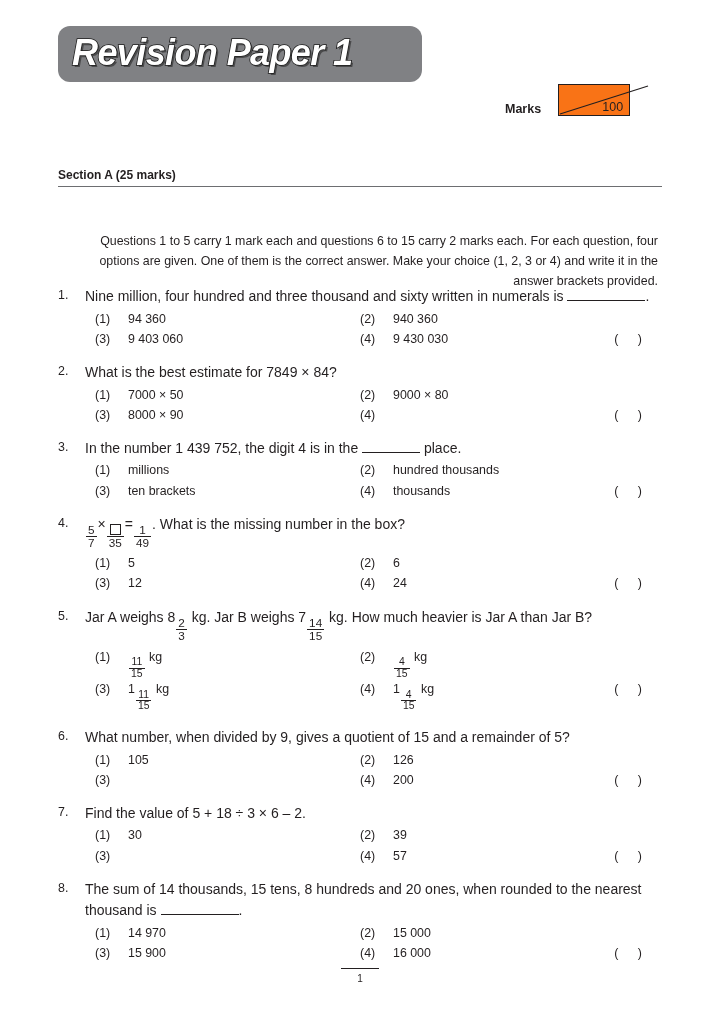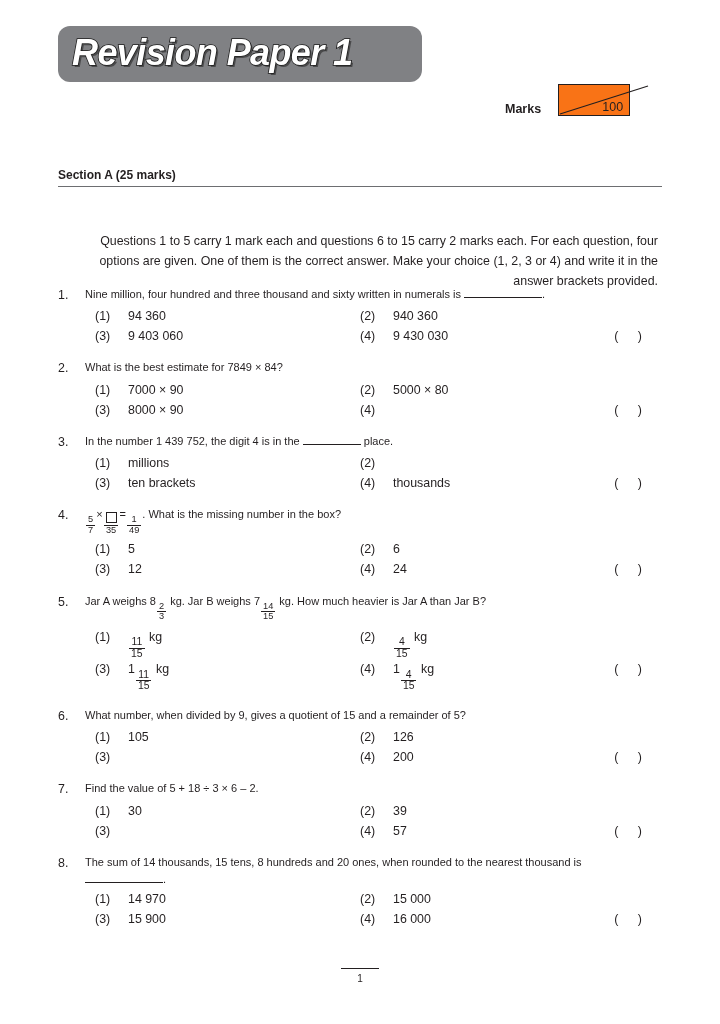--- a/index.html
+++ b/index.html
@@ -114,21 +114,21 @@
   }
   .q-num {
     width: 27px;
     flex: 0 0 27px;
     font-size: 12.4px;
     color: #231f20;
     line-height: 1.55;
   }
   .q-stem {
     flex: 1 1 auto;
-    font-size: 11px;
+    font-size: 14px;
     line-height: 1.55;
     color: #231f20;
   }
   .opts {
     position: relative;
     margin-top: 1px;
     padding-left: 37px;
   }
   .opt-row {
     display: flex;
@@ -264,25 +264,25 @@
 
     <div class="q">
       <div class="q-head">
         <div class="q-num">2.</div>
         <div class="q-stem">What is the best estimate for 7849 × 84?</div>
       </div>
       <div class="opts">
         <div class="opt-row">
           <div class="opt opt-a">
             <span class="opt-key">(1)</span>
-            <span class="opt-val">7000 × 90</span>
-          </div>
-          <div class="opt opt-b">
-            <span class="opt-key">(2)</span>
-            <span class="opt-val">5000 × 80</span>
+            <span class="opt-val">7000 × 50</span>
+          </div>
+          <div class="opt opt-b">
+            <span class="opt-key">(2)</span>
+            <span class="opt-val">9000 × 80</span>
           </div>
         </div>
         <div class="opt-row with-brackets">
           <div class="opt opt-a">
             <span class="opt-key">(3)</span>
             <span class="opt-val">8000 × 90</span>
           </div>
           <div class="opt opt-b">
             <span class="opt-key">(4)</span>
           </div>
@@ -297,20 +297,21 @@
         <div class="q-stem"><span>In the number 1 439 752, the digit 4 is in the </span><span class="blank blank-md"></span><span> place.</span></div>
       </div>
       <div class="opts">
         <div class="opt-row">
           <div class="opt opt-a">
             <span class="opt-key">(1)</span>
             <span class="opt-val">millions</span>
           </div>
           <div class="opt opt-b">
             <span class="opt-key">(2)</span>
+            <span class="opt-val">hundred thousands</span>
           </div>
         </div>
         <div class="opt-row with-brackets">
           <div class="opt opt-a">
             <span class="opt-key">(3)</span>
             <span class="opt-val">ten brackets</span>
           </div>
           <div class="opt opt-b">
             <span class="opt-key">(4)</span>
             <span class="opt-val">thousands</span>

